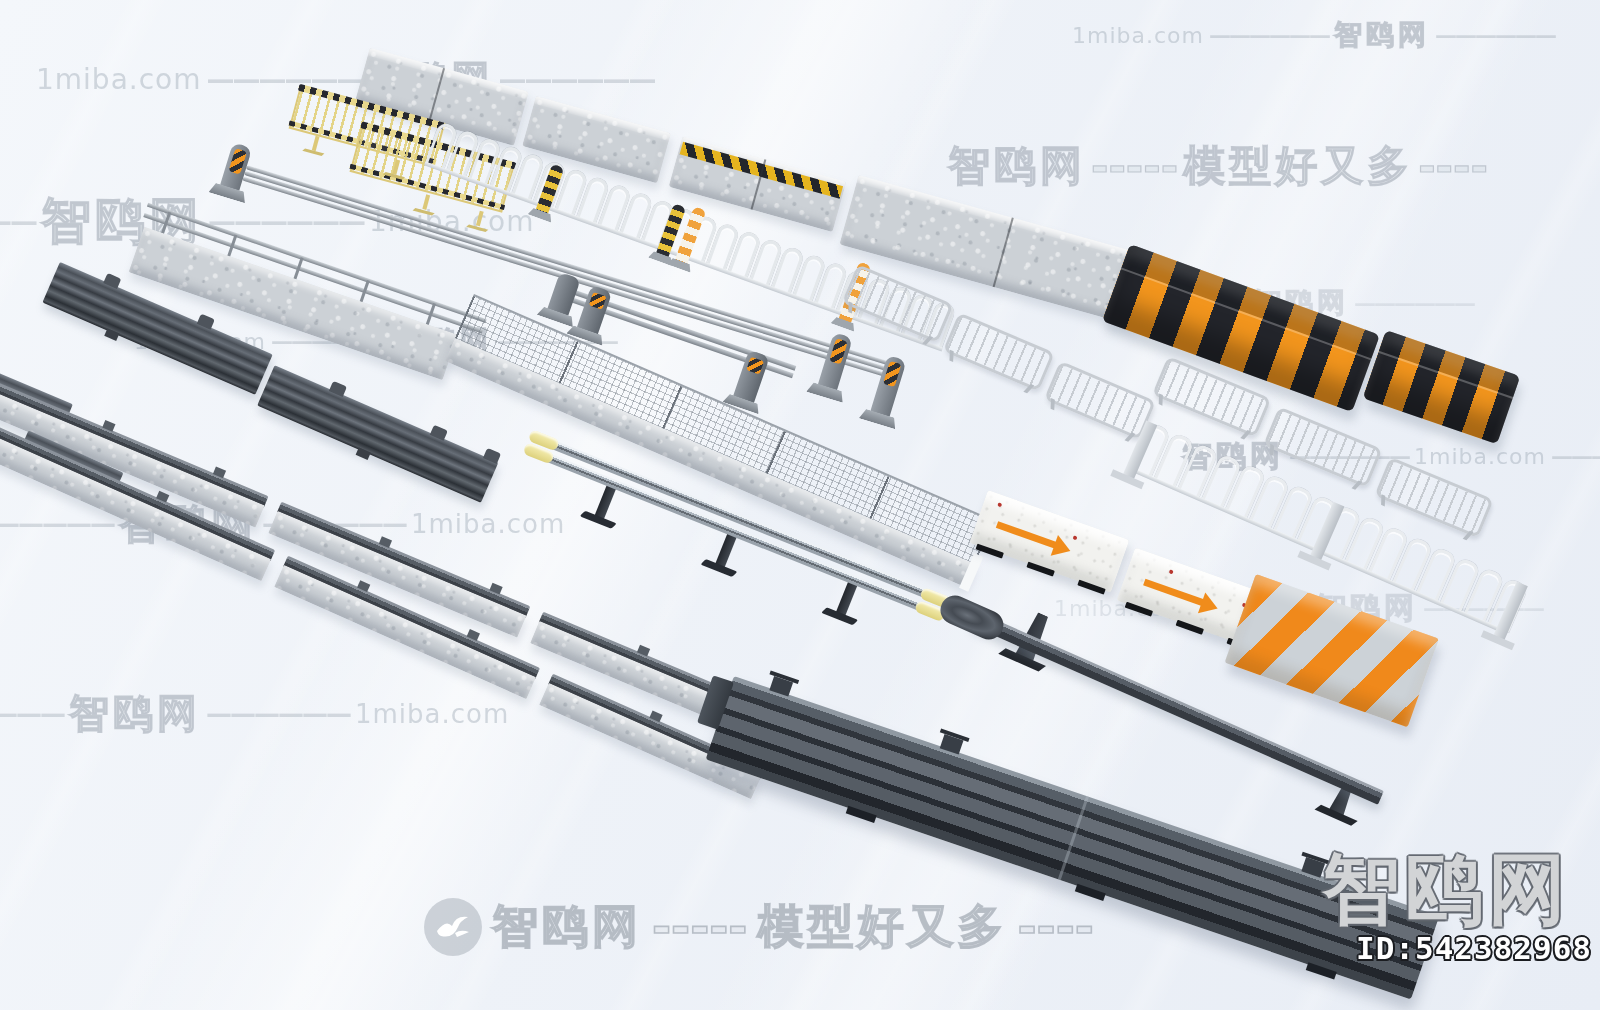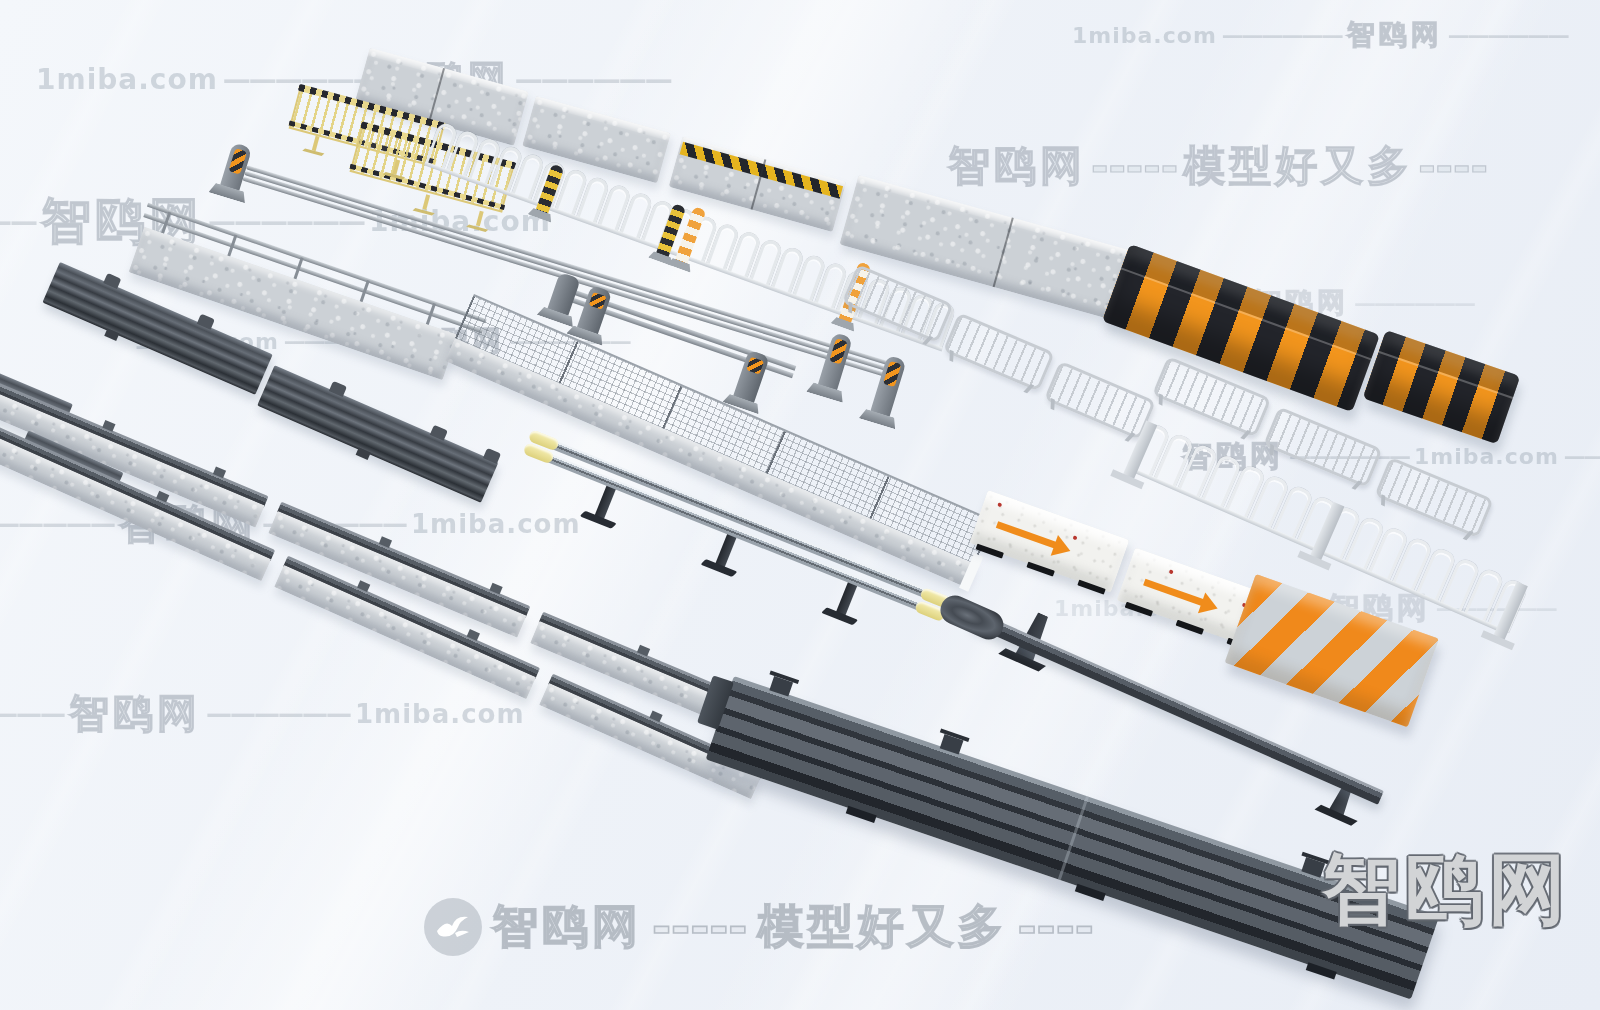--- a/index.html
+++ b/index.html
@@ -10,21 +10,21 @@
     font-family:"DejaVu Sans","Liberation Sans",sans-serif;
   }
   .streaks{position:absolute;inset:0;
     background:
       linear-gradient(118deg, rgba(255,255,255,0) 30%, rgba(255,255,255,.55) 40%, rgba(255,255,255,0) 47%),
       linear-gradient(118deg, rgba(255,255,255,0) 58%, rgba(255,255,255,.4) 66%, rgba(255,255,255,0) 73%),
       repeating-linear-gradient(118deg, rgba(255,255,255,0) 0 110px, rgba(255,255,255,.22) 128px, rgba(255,255,255,0) 150px);
   }
   
   .wm{position:absolute;display:flex;align-items:center;gap:5px;white-space:nowrap;pointer-events:none;}
-  .wl{font-weight:bold;color:rgba(156,166,178,.42);letter-spacing:1px;font-size:var(--fs);}
+  .wl{font-weight:normal;color:rgba(156,166,178,.42);letter-spacing:1px;font-size:var(--fs);}
   .wd{font-weight:bold;color:rgba(160,169,180,.40);font-size:var(--fs);letter-spacing:-2px;}
   .wc,.wt,.wds{font-weight:bold;color:rgba(173,181,191,.14);-webkit-text-stroke:1.2px rgba(157,165,176,.52);letter-spacing:4px;font-size:var(--fc);}
   .wds{letter-spacing:0;}
   .wm.faint{opacity:.6;}
   .wm-footer{position:absolute;left:424px;top:896px;display:flex;align-items:center;gap:10px;white-space:nowrap;}
   .wm-footer .wc,.wm-footer .wt,.wm-footer .wds{font-size:46px;-webkit-text-stroke:1.6px rgba(148,156,167,.6);color:rgba(185,191,199,.12);}
   .logo-circle{width:58px;height:58px;border-radius:50%;background:rgba(171,178,187,.55);display:flex;align-items:center;justify-content:center;}
   .stamp-cn{position:absolute;left:1322px;top:838px;font-size:78px;font-weight:bold;letter-spacing:5px;
     color:rgba(255,255,255,.72);
     text-shadow:2px 0 0 rgba(95,101,109,.7),-2px 0 0 rgba(95,101,109,.7),0 2px 0 rgba(95,101,109,.7),0 -2px 0 rgba(95,101,109,.7),
@@ -479,13 +479,14 @@
         <path d="M22 26 Q 28 22 36 25 Q 29 28 24 30 Z" fill="#ffffff"></path>
       </svg>
     </span>
     <span class="wc">智鸥网</span>
     <span class="wds">-----</span>
     <span class="wt">模型好又多</span>
     <span class="wds">----</span>
   </div>
 
   <div class="stamp-cn">智鸥网</div>
+  <div class="stamp-id">ID:542382968</div>
 </div>
 
 </body></html>

